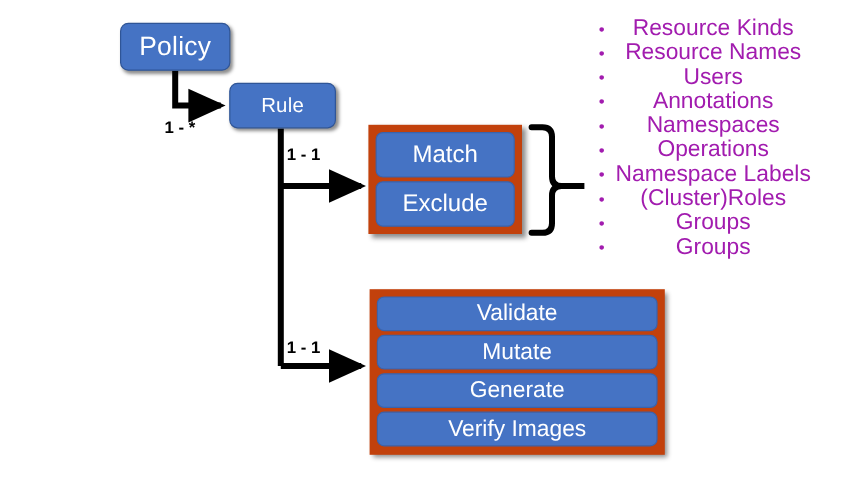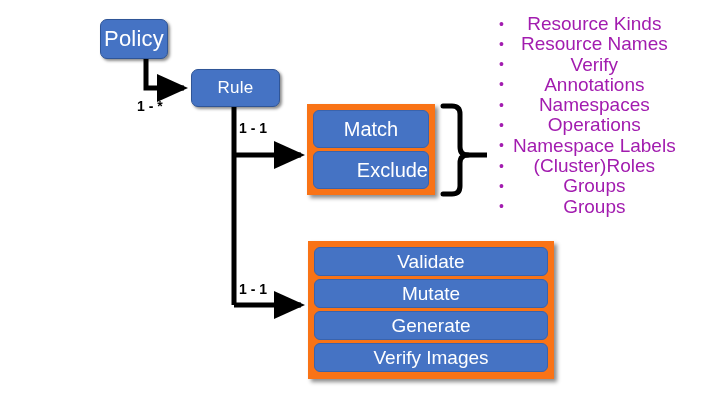--- a/index.html
+++ b/index.html
@@ -30,31 +30,31 @@
     align-items: center;
     justify-content: center;
     box-sizing: border-box;
     letter-spacing: 0.2px;
   }
   .node-shadow {
     box-shadow: 2px 2px 3px rgba(0,0,0,0.45);
   }
   #policy-box {
     left: 100px; top: 19px;
-    width: 68px; height: 40px;
+    width: 92px; height: 40px;
     font-size: 22px;
   }
   #rule-box {
     left: 191px; top: 69px;
     width: 89px; height: 38px;
     font-size: 17px;
   }
   .group-container {
     position: absolute;
-    background: #f97316;
+    background: #c2410c;
     box-shadow: 3px 3px 4px rgba(0,0,0,0.45);
     box-sizing: border-box;
   }
   #match-group {
     left: 307px; top: 104px;
     width: 128px; height: 91px;
     padding: 6px;
   }
   #actions-group {
     left: 308px; top: 241px;
@@ -150,21 +150,21 @@
 <div class="edge-label" id="label-policy-rule">1 - *</div>
 
 <div class="edge-label" id="label-rule-match">1 - 1</div>
 
 <div class="edge-label" id="label-rule-actions">1 - 1</div>
 
 <div class="group-container" id="match-group">
   <div class="sub-node match-item" style="top:6px;">
     <span>Match</span>
   </div>
-  <div class="sub-node match-item" style="top:47px;justify-content:flex-end;">
+  <div class="sub-node match-item" style="top:47px;">
     <span>Exclude</span>
   </div>
 </div>
 
 <div class="group-container" id="actions-group">
   <div class="sub-node action-item" style="top:6px;">
     <span>Validate</span>
   </div>
   <div class="sub-node action-item" style="top:38px;">
     <span>Mutate</span>
@@ -173,21 +173,21 @@
     <span>Generate</span>
   </div>
   <div class="sub-node action-item" style="top:102px;">
     <span>Verify Images</span>
   </div>
 </div>
 
 <ul id="bullet-list">
   <li><span>Resource Kinds</span></li>
   <li><span>Resource Names</span></li>
-  <li><span>Verify</span></li>
+  <li><span>Users</span></li>
   <li><span>Annotations</span></li>
   <li><span>Namespaces</span></li>
   <li><span>Operations</span></li>
   <li><span>Namespace Labels</span></li>
   <li><span>(Cluster)Roles</span></li>
   <li><span>Groups</span></li>
   <li><span>Groups</span></li>
 </ul>
 
 </body></html>

